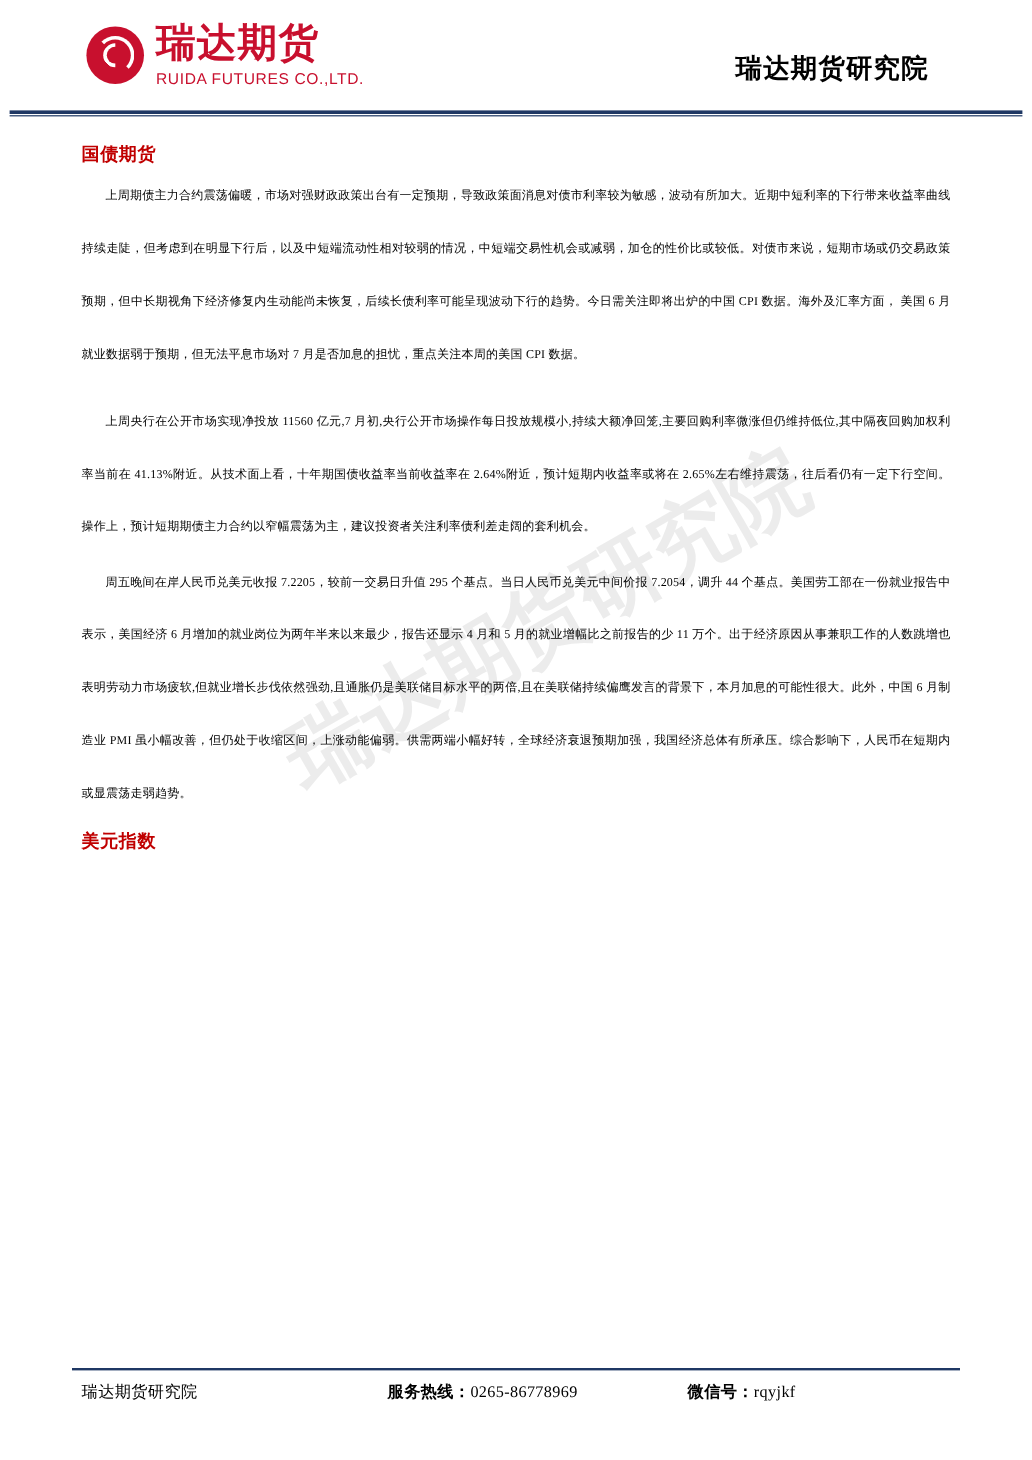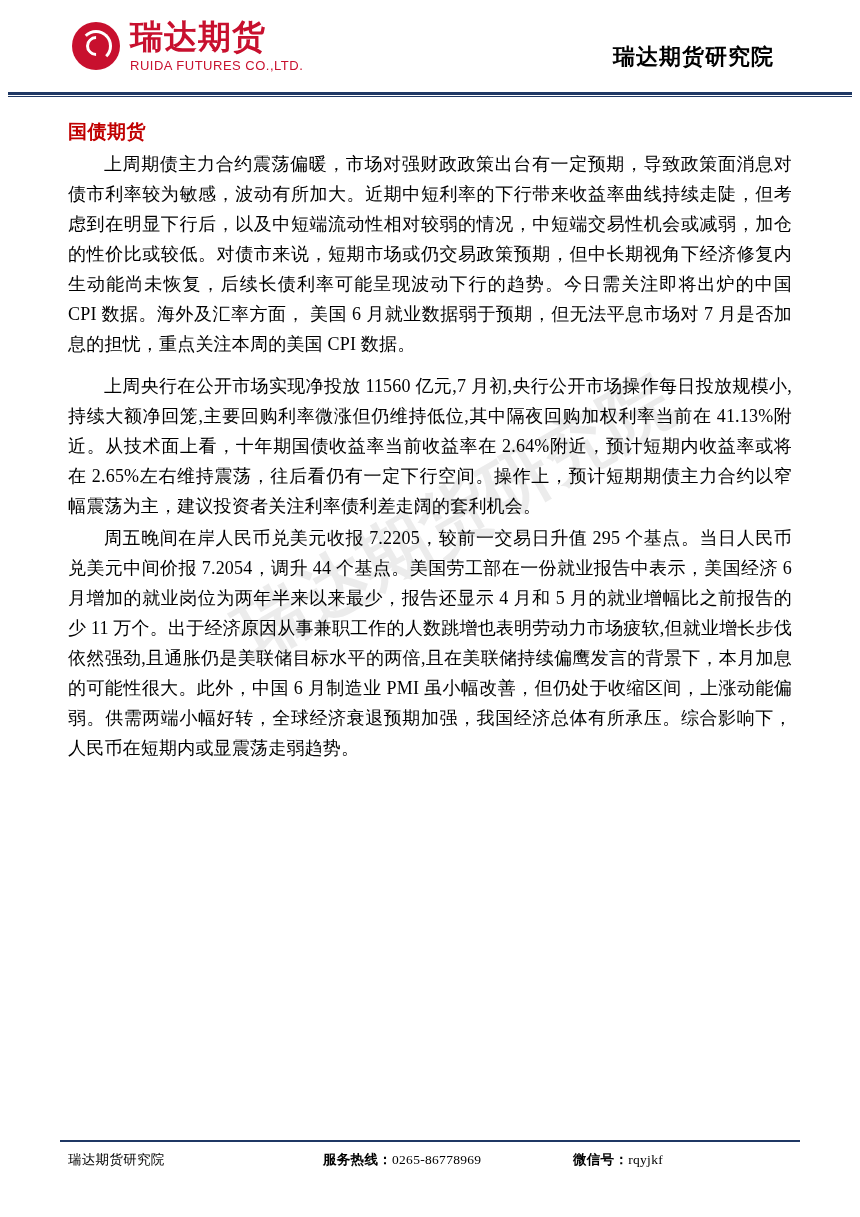--- a/index.html
+++ b/index.html
@@ -111,29 +111,29 @@
     margin: 1px -60px 0 -60px;
   }
 
   
   .content {
     position: relative;
     padding-top: 14px;
     z-index: 2;
   }
   .section-title {
-    font-size: 19px;
+    font-size: 15px;
     font-weight: bold;
     color: #c00000;
     margin: 8px 0 4px 0;
     letter-spacing: 0.5px;
   }
   p.para {
-    font-size: 18px;
-    line-height: 30px;
+    font-size: 10px;
+    line-height: 44px;
     text-align: justify;
     text-justify: inter-ideograph;
     margin: 0 0 2px 0;
     text-indent: 2em;
     letter-spacing: 0.2px;
   }
   p.para.nospace {
     margin-bottom: 0;
   }
   .gap {
@@ -208,20 +208,21 @@
       <p class="para">上周期债主力合约震荡偏暖，市场对强财政政策出台有一定预期，导致政策面消息对债市利率较为敏感，波动有所加大。近期中短利率的下行带来收益率曲线持续走陡，但考虑到在明显下行后，以及中短端流动性相对较弱的情况，中短端交易性机会或减弱，加仓的性价比或较低。对债市来说，短期市场或仍交易政策预期，但中长期视角下经济修复内生动能尚未恢复，后续长债利率可能呈现波动下行的趋势。今日需关注即将出炉的中国 CPI 数据。海外及汇率方面， 美国 6 月就业数据弱于预期，但无法平息市场对 7 月是否加息的担忧，重点关注本周的美国 CPI 数据。</p>
       <div class="gap"></div>
       <p class="para">上周央行在公开市场实现净投放 11560 亿元,7 月初,央行公开市场操作每日投放规模小,持续大额净回笼,主要回购利率微涨但仍维持低位,其中隔夜回购加权利率当前在 41.13%附近。从技术面上看，十年期国债收益率当前收益率在 2.64%附近，预计短期内收益率或将在 2.65%左右维持震荡，往后看仍有一定下行空间。操作上，预计短期期债主力合约以窄幅震荡为主，建议投资者关注利率债利差走阔的套利机会。</p>
     </div>
 
     <div class="section">
       <p class="para">周五晚间在岸人民币兑美元收报 7.2205，较前一交易日升值 295 个基点。当日人民币兑美元中间价报 7.2054，调升 44 个基点。美国劳工部在一份就业报告中表示，美国经济 6 月增加的就业岗位为两年半来以来最少，报告还显示 4 月和 5 月的就业增幅比之前报告的少 11 万个。出于经济原因从事兼职工作的人数跳增也表明劳动力市场疲软,但就业增长步伐依然强劲,且通胀仍是美联储目标水平的两倍,且在美联储持续偏鹰发言的背景下，本月加息的可能性很大。此外，中国 6 月制造业 PMI 虽小幅改善，但仍处于收缩区间，上涨动能偏弱。供需两端小幅好转，全球经济衰退预期加强，我国经济总体有所承压。综合影响下，人民币在短期内或显震荡走弱趋势。</p>
     </div>
 
     <div class="section">
+      <div class="section-title">美元指数</div>
     </div>
 
   </div>
 
   <div class="footer">
     <div class="rule-bot"></div>
     <div class="footer-row">
       <div class="footer-left">瑞达期货研究院</div>
       <div class="footer-mid">
         <span class="footer-label">服务热线：</span><span class="footer-mono">0265-86778969</span>

